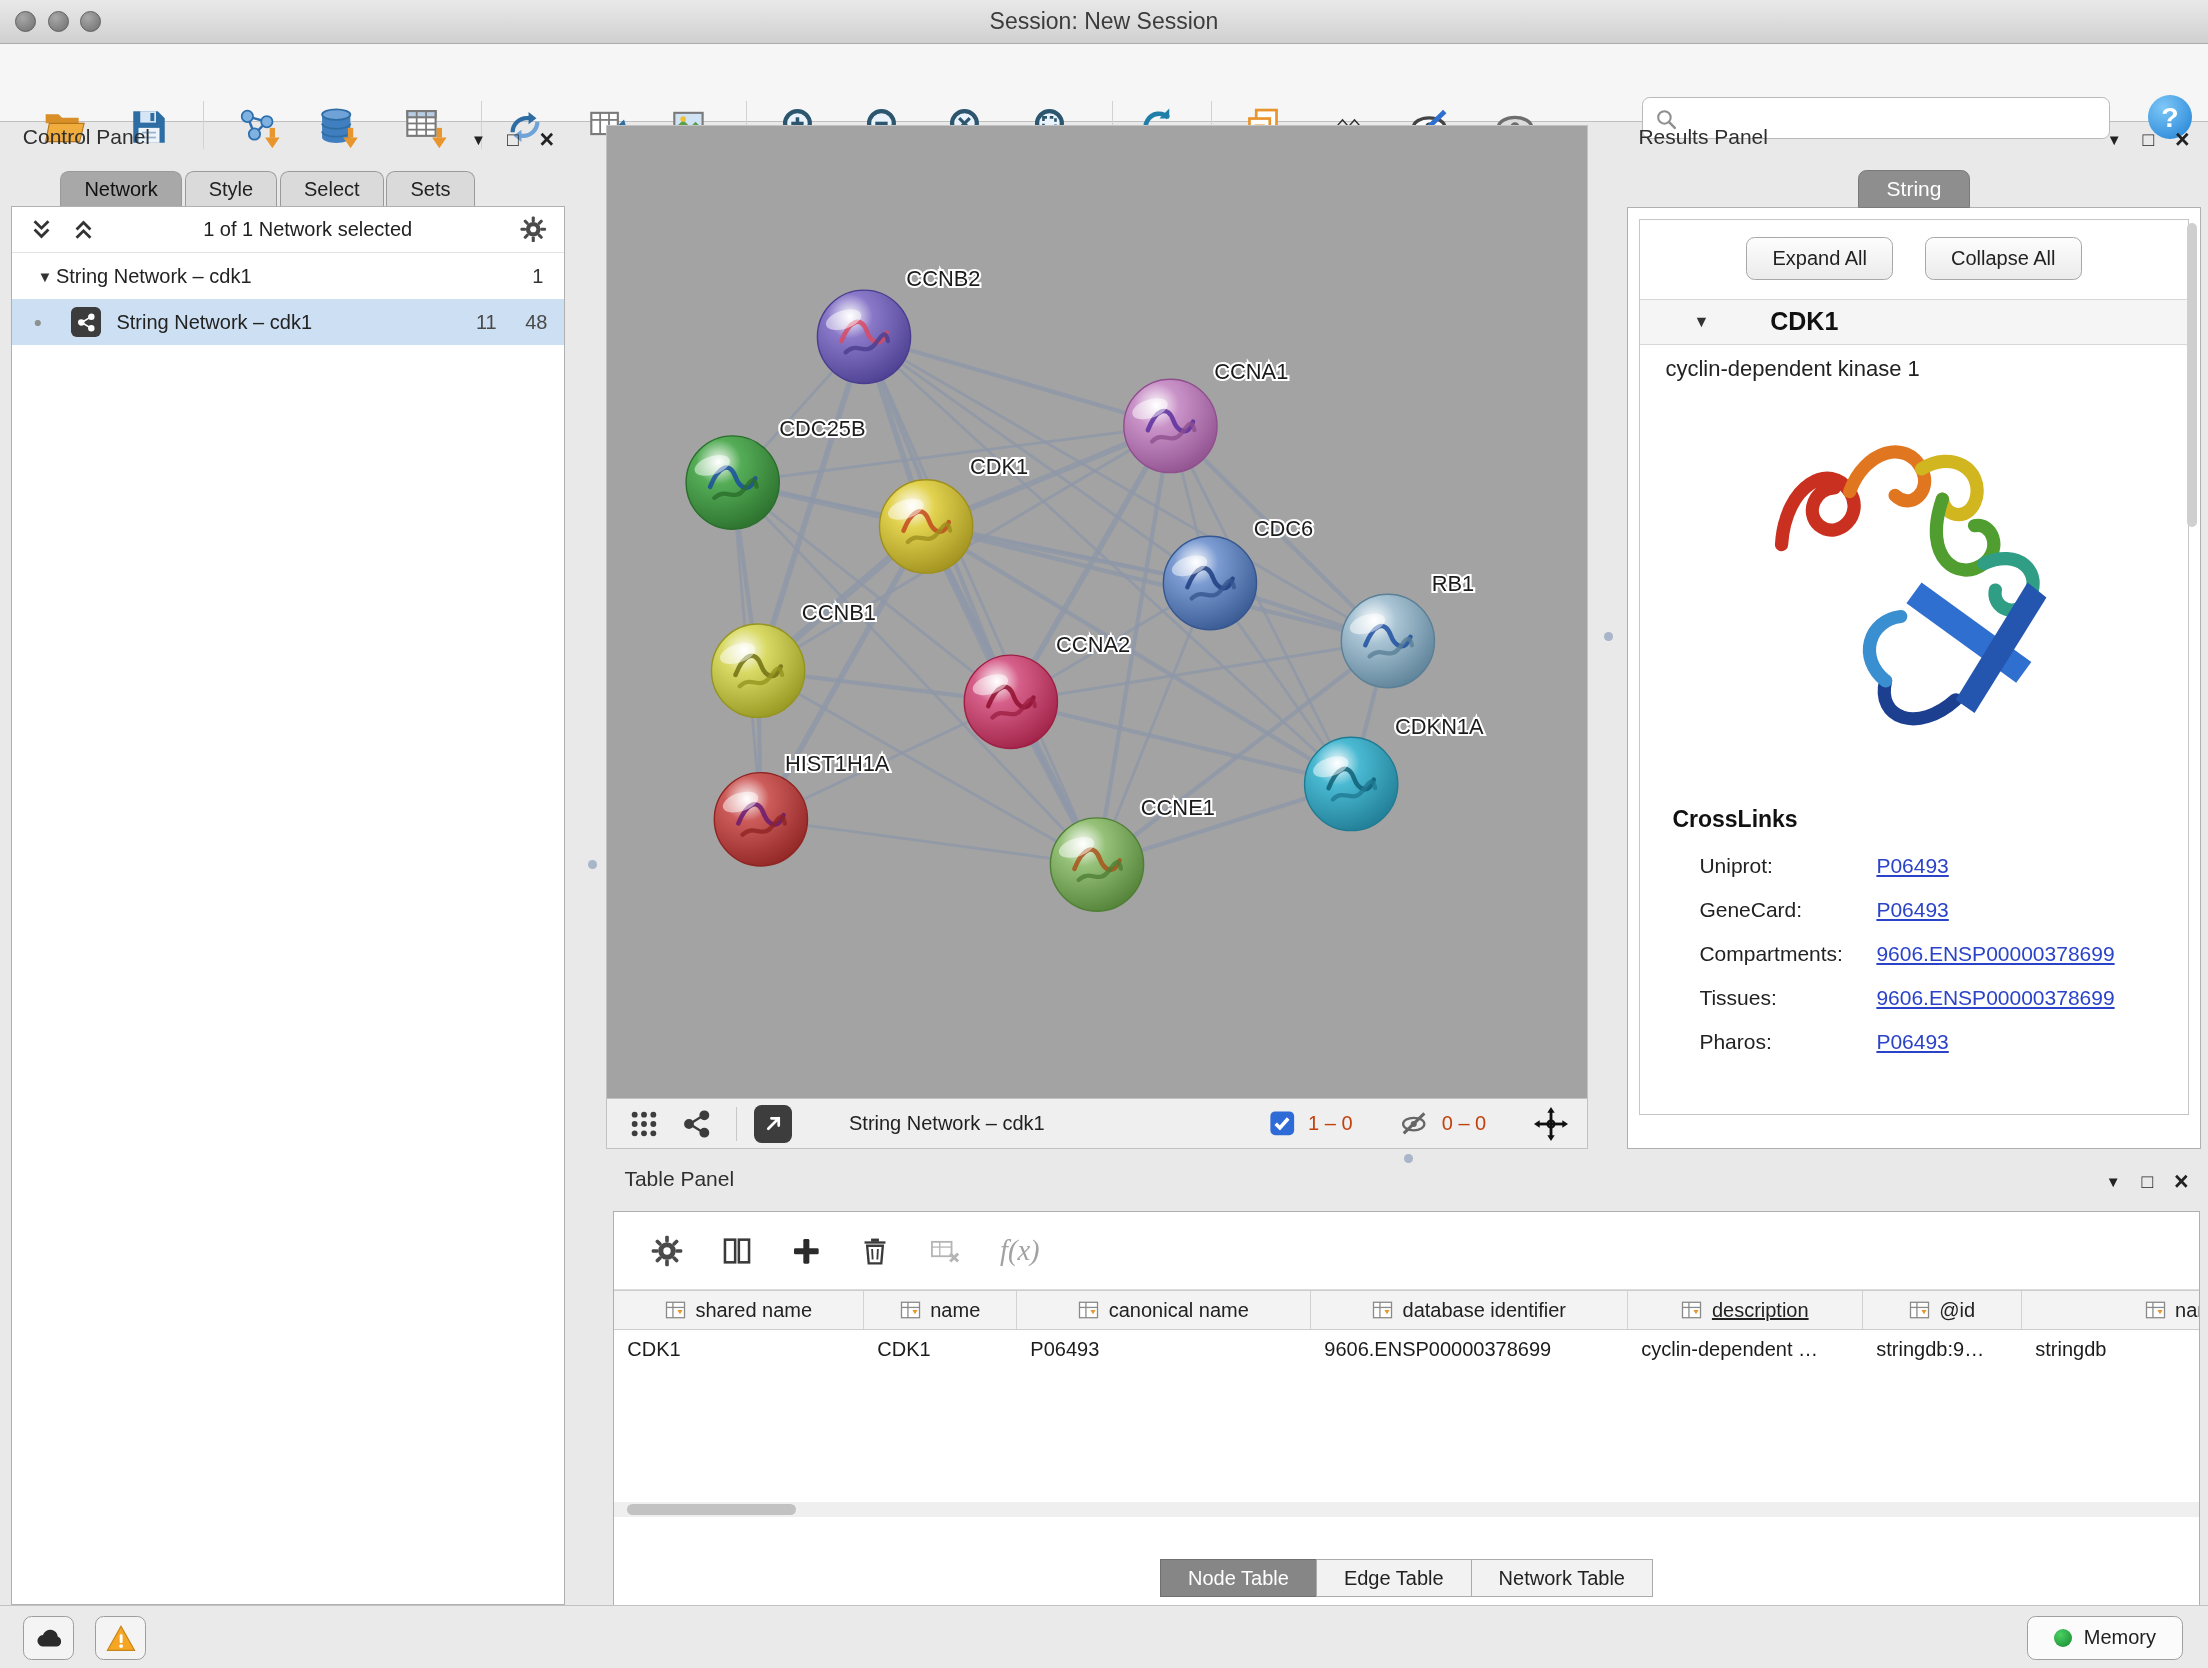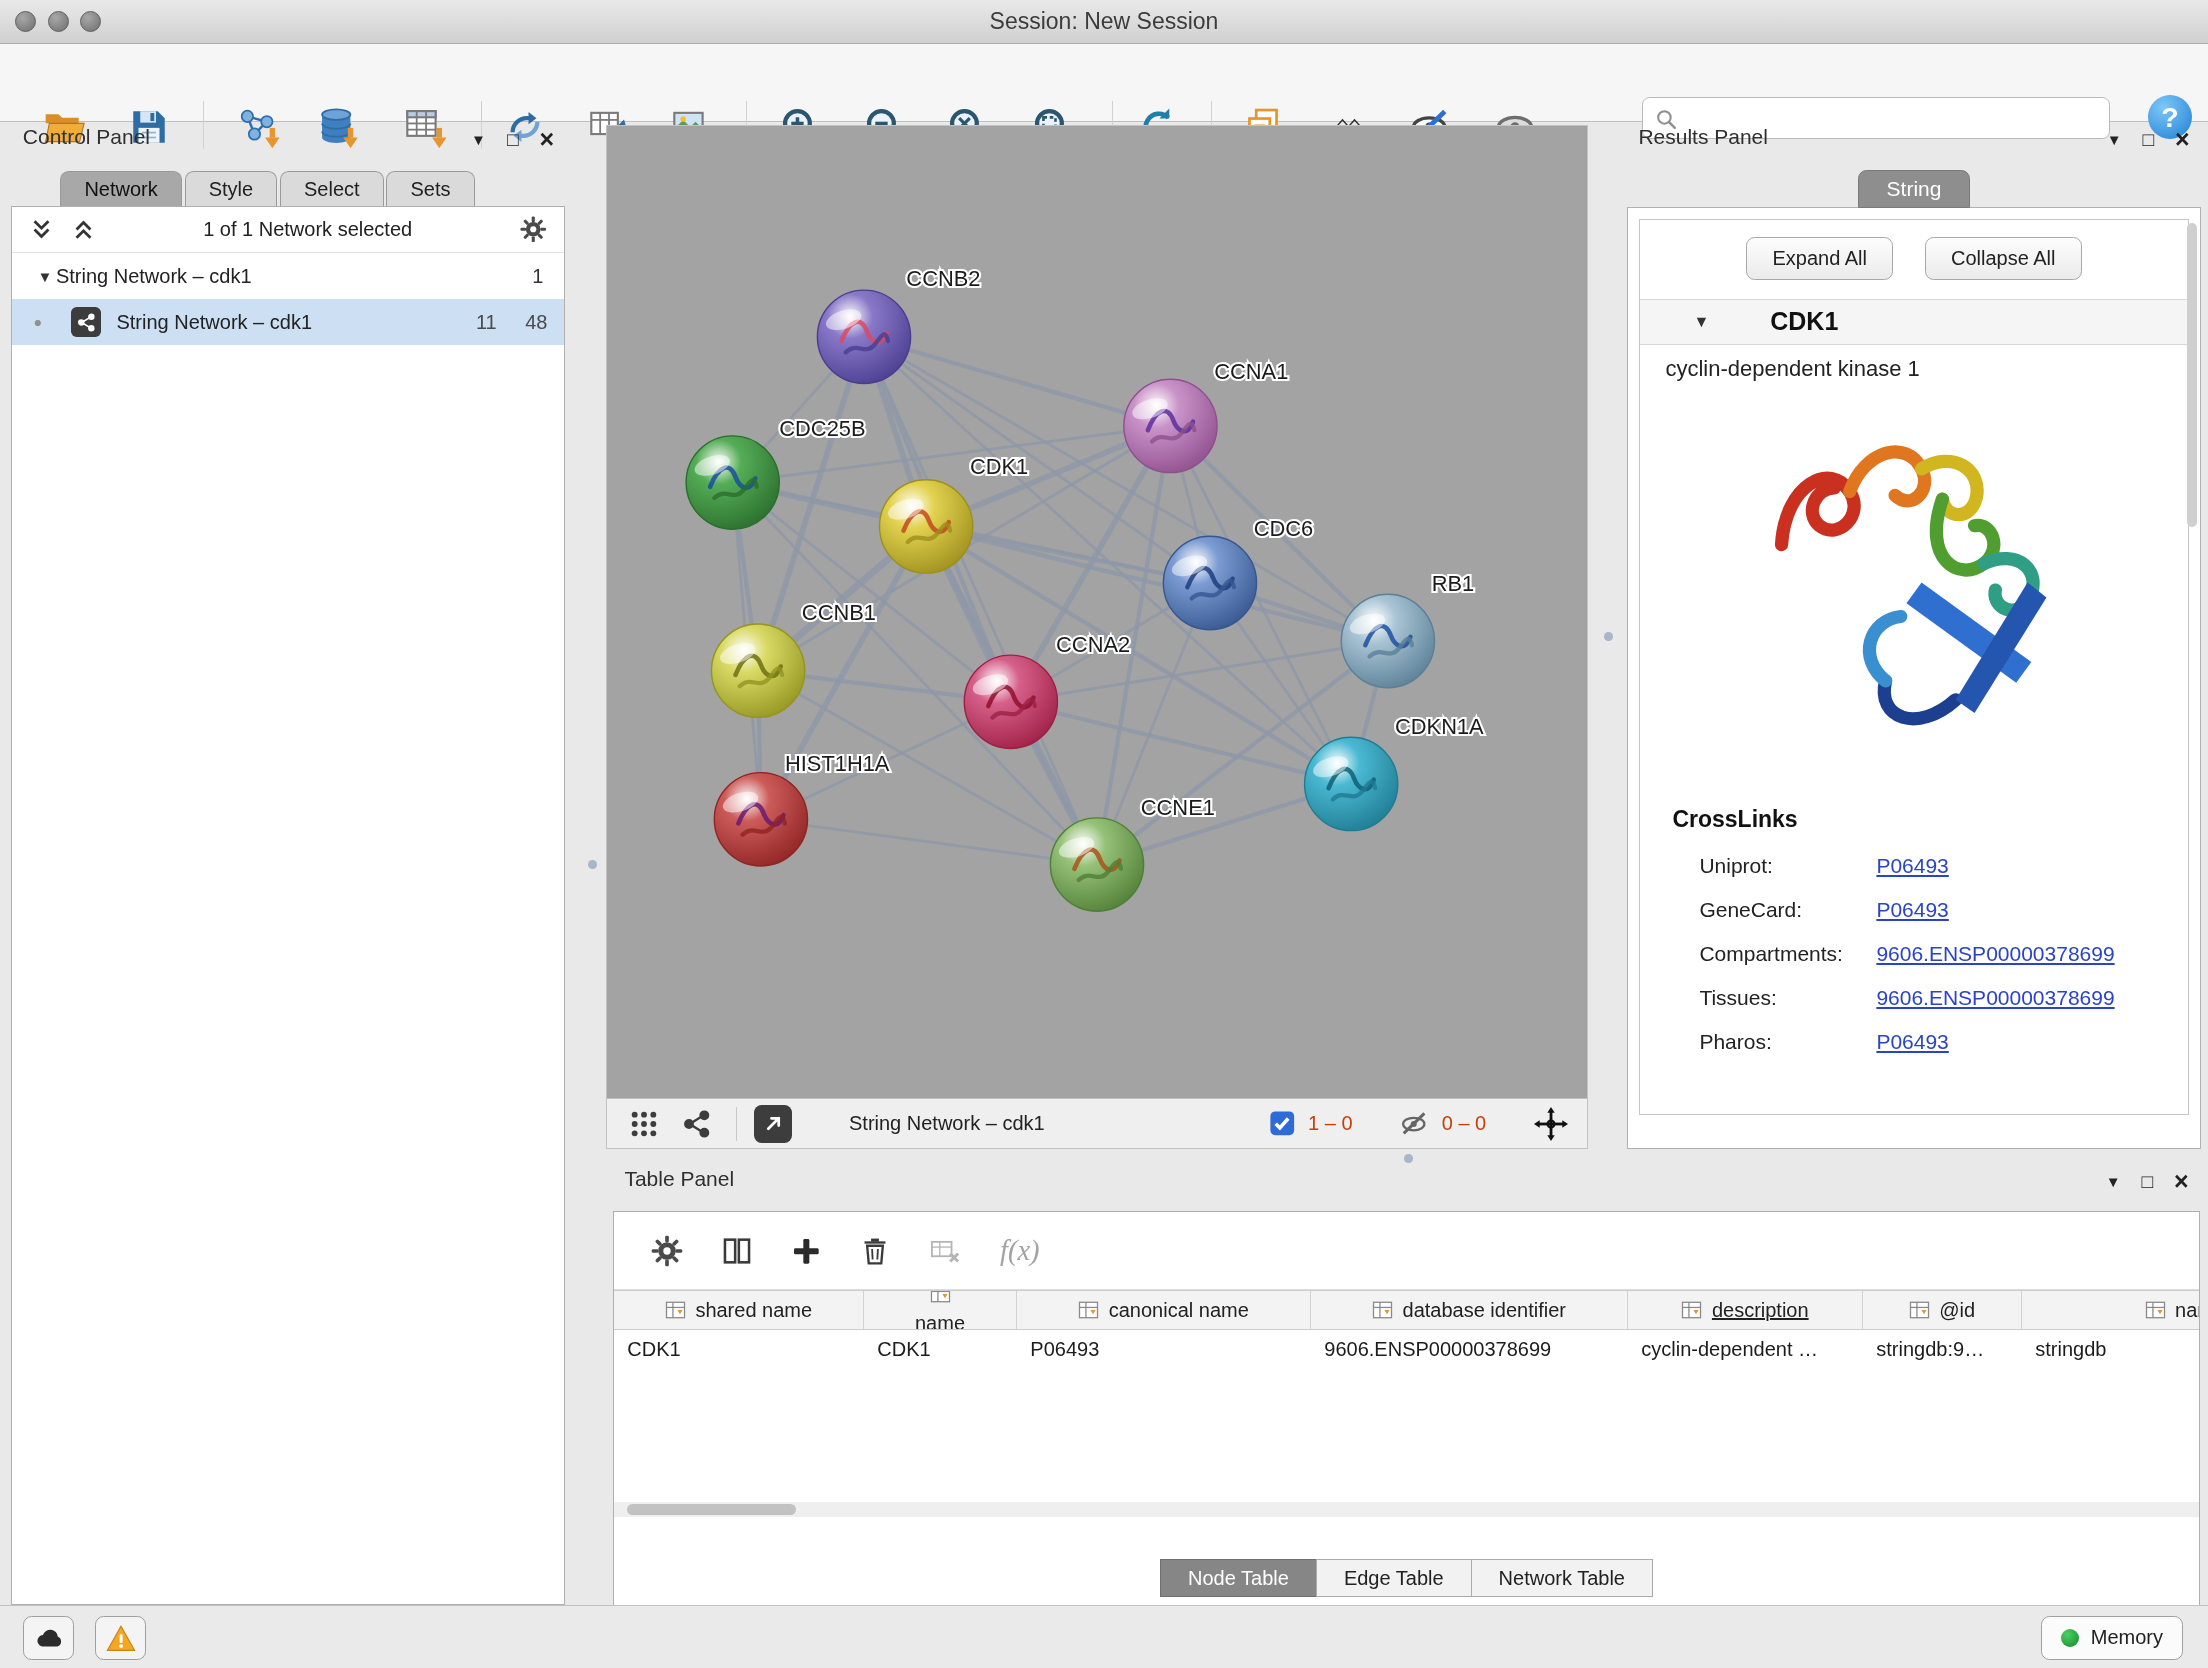--- a/index.html
+++ b/index.html
@@ -116,21 +116,21 @@
   #tbl-thumb{position:absolute;left:13.3px;top:1.9px;width:169px;height:11.4px;background:#c2c2c2;border-radius:6.7px}
   #tp-tabs{position:absolute;left:0;bottom:7.6px;width:1586px;display:flex;justify-content:center}
   .ttab{border:1px solid #ababab;background:#f2f2f2;color:#222;font-size:20px;padding:6.7px 27px;margin-left:-1px}
   .ttab.sel{background:#868686;color:#fff;border-color:#6f6f6f}
 
   
   #statusbar{position:absolute;left:0;top:1605px;width:2208px;height:63px;background:#eaeaea;
     border-top:1px solid #c2c2c2}
   .sb-btn{position:absolute;top:9.5px;width:51px;height:44px;background:#f4f4f4;border:1px solid #9e9e9e;
     border-radius:8.6px;display:flex;align-items:center;justify-content:center}
-  .memory-btn{position:absolute;right:25px;top:9.5px;height:44px;padding:0 19px;background:#fbfbfb;
+  .memory-btn{position:absolute;right:25px;top:9.5px;height:44px;padding:0 26px;background:#fbfbfb;
     border:1px solid #a0a0a0;border-radius:8.6px;display:flex;align-items:center;gap:11.4px;font-size:20px;color:#222}
   .memory-btn .dot{width:18px;height:18px;border-radius:50%;
     background:radial-gradient(circle at 35% 30%,#49d163,#17862e)}
 
   .split-dot{position:absolute;width:8.6px;height:8.6px;border-radius:50%;background:#a9b6c9}
 </style>
 </head>
 <body>
 
 <svg width="0" height="0" style="position:absolute">
@@ -726,21 +726,21 @@
     <div id="tbl-head">
         <div class="th" style="width: 250px;">
           <svg class="colicon" viewBox="0 0 16 14" width="21" height="18">
             <rect x="1" y="1" width="14" height="12" fill="#fff" stroke="#8a8a8a"></rect>
             <line x1="1" y1="5" x2="15" y2="5" stroke="#8a8a8a"></line>
             <line x1="6" y1="1" x2="6" y2="13" stroke="#8a8a8a"></line>
             <path d="M9.5 7h4l-2 3.4z" fill="#e8952e"></path>
           </svg>
           <span>shared name</span>
         </div>
-        <div class="th" style="width: 153px; flex-direction: column;">
+        <div class="th" style="width: 153px;">
           <svg class="colicon" viewBox="0 0 16 14" width="21" height="18">
             <rect x="1" y="1" width="14" height="12" fill="#fff" stroke="#8a8a8a"></rect>
             <line x1="1" y1="5" x2="15" y2="5" stroke="#8a8a8a"></line>
             <line x1="6" y1="1" x2="6" y2="13" stroke="#8a8a8a"></line>
             <path d="M9.5 7h4l-2 3.4z" fill="#e8952e"></path>
           </svg>
           <span>name</span>
         </div>
         <div class="th" style="width: 294px;">
           <svg class="colicon" viewBox="0 0 16 14" width="21" height="18">

